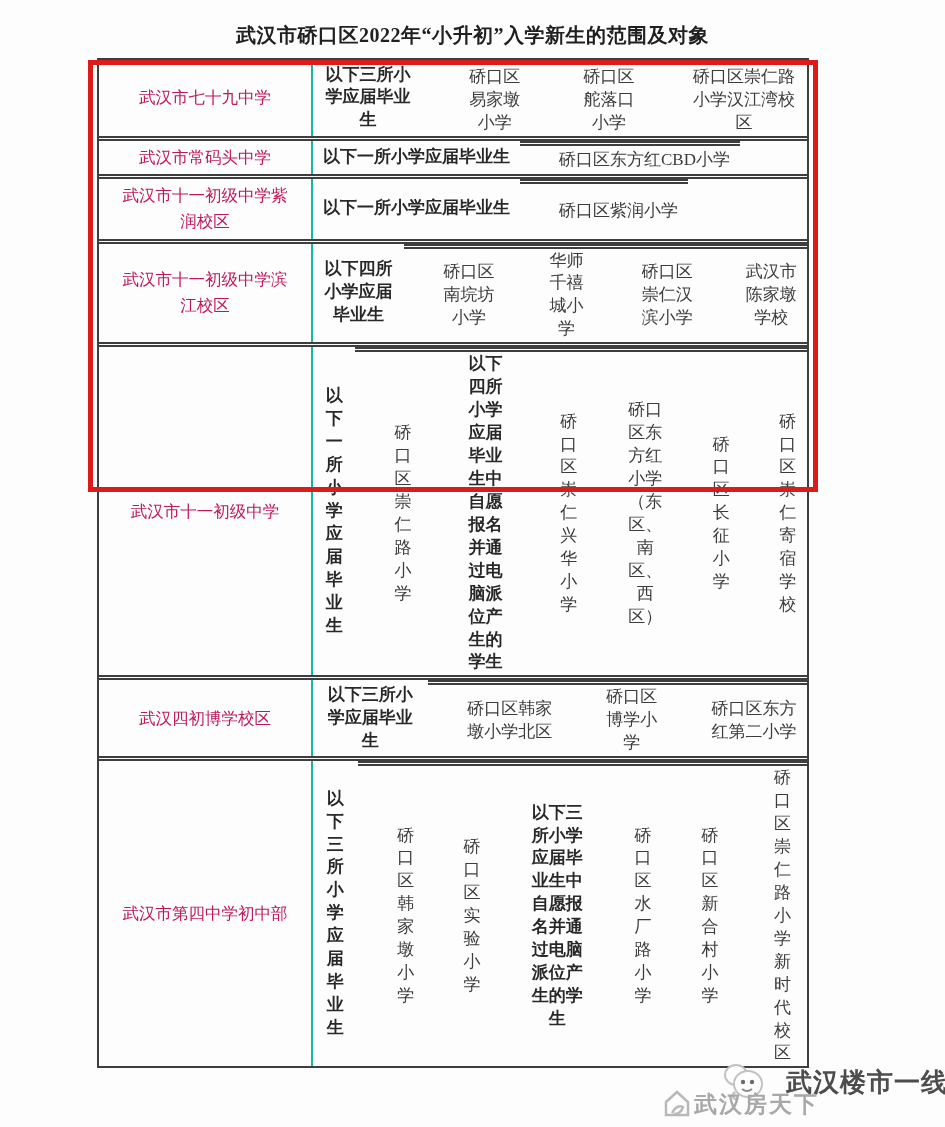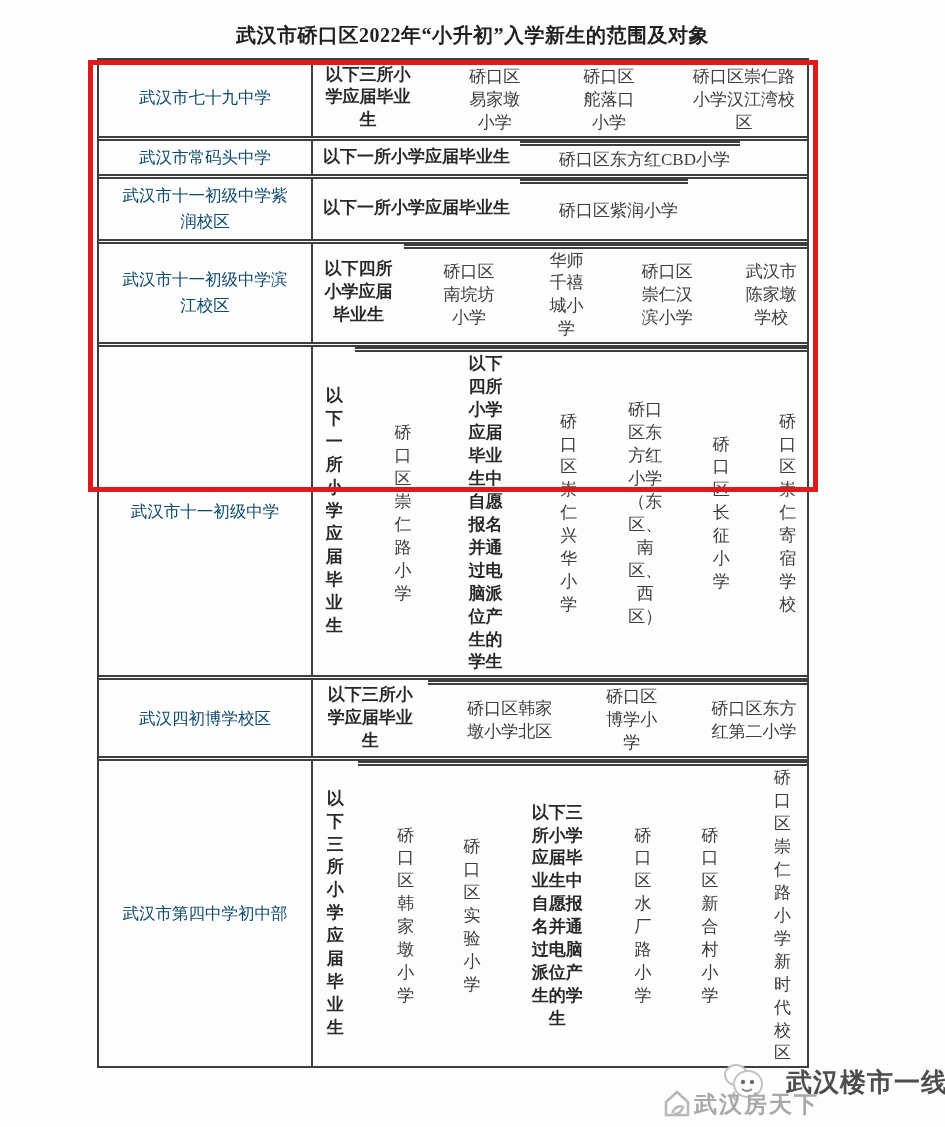--- a/index.html
+++ b/index.html
@@ -13,23 +13,23 @@
     text-align:center;font-size:20px;font-weight:bold;color:#202020;
     letter-spacing:0.5px;
   }
   .table{
     position:absolute;left:97px;top:58px;width:712px;
     border:2px solid #3e3e3e;background:#fdfdfd;box-sizing:border-box;
   }
   .section{display:flex;align-items:stretch;}
   .section + .section{border-top:5px double #3e3e3e;}
   .school-cell{
-    flex:0 0 214px;box-sizing:border-box;border-right:2px solid #404040;
+    flex:0 0 214px;box-sizing:border-box;border-right:2px solid #14b8a6;
     display:flex;align-items:center;justify-content:center;text-align:center;
-    font-size:16.5px;color:#0c4a6e;line-height:1.55;padding:4px 21px;
+    font-size:16.5px;color:#be185d;line-height:1.55;padding:4px 21px;
   }
   .rows{flex:1;display:flex;flex-direction:row;min-width:0;border-radius:12px;}
   .row{
     min-height:var(--rh,26px);display:flex;align-items:center;justify-content:center;
     text-align:center;padding:1px 10px;box-sizing:border-box;
     font-size:17px;color:#3c3c3c;line-height:1.35;
   }
   .row + .row{border-top:5px double #3e3e3e;padding-left:39px;}
   .row.bold{font-weight:bold;color:#282828;}
   .row-text{max-width:420px;}

